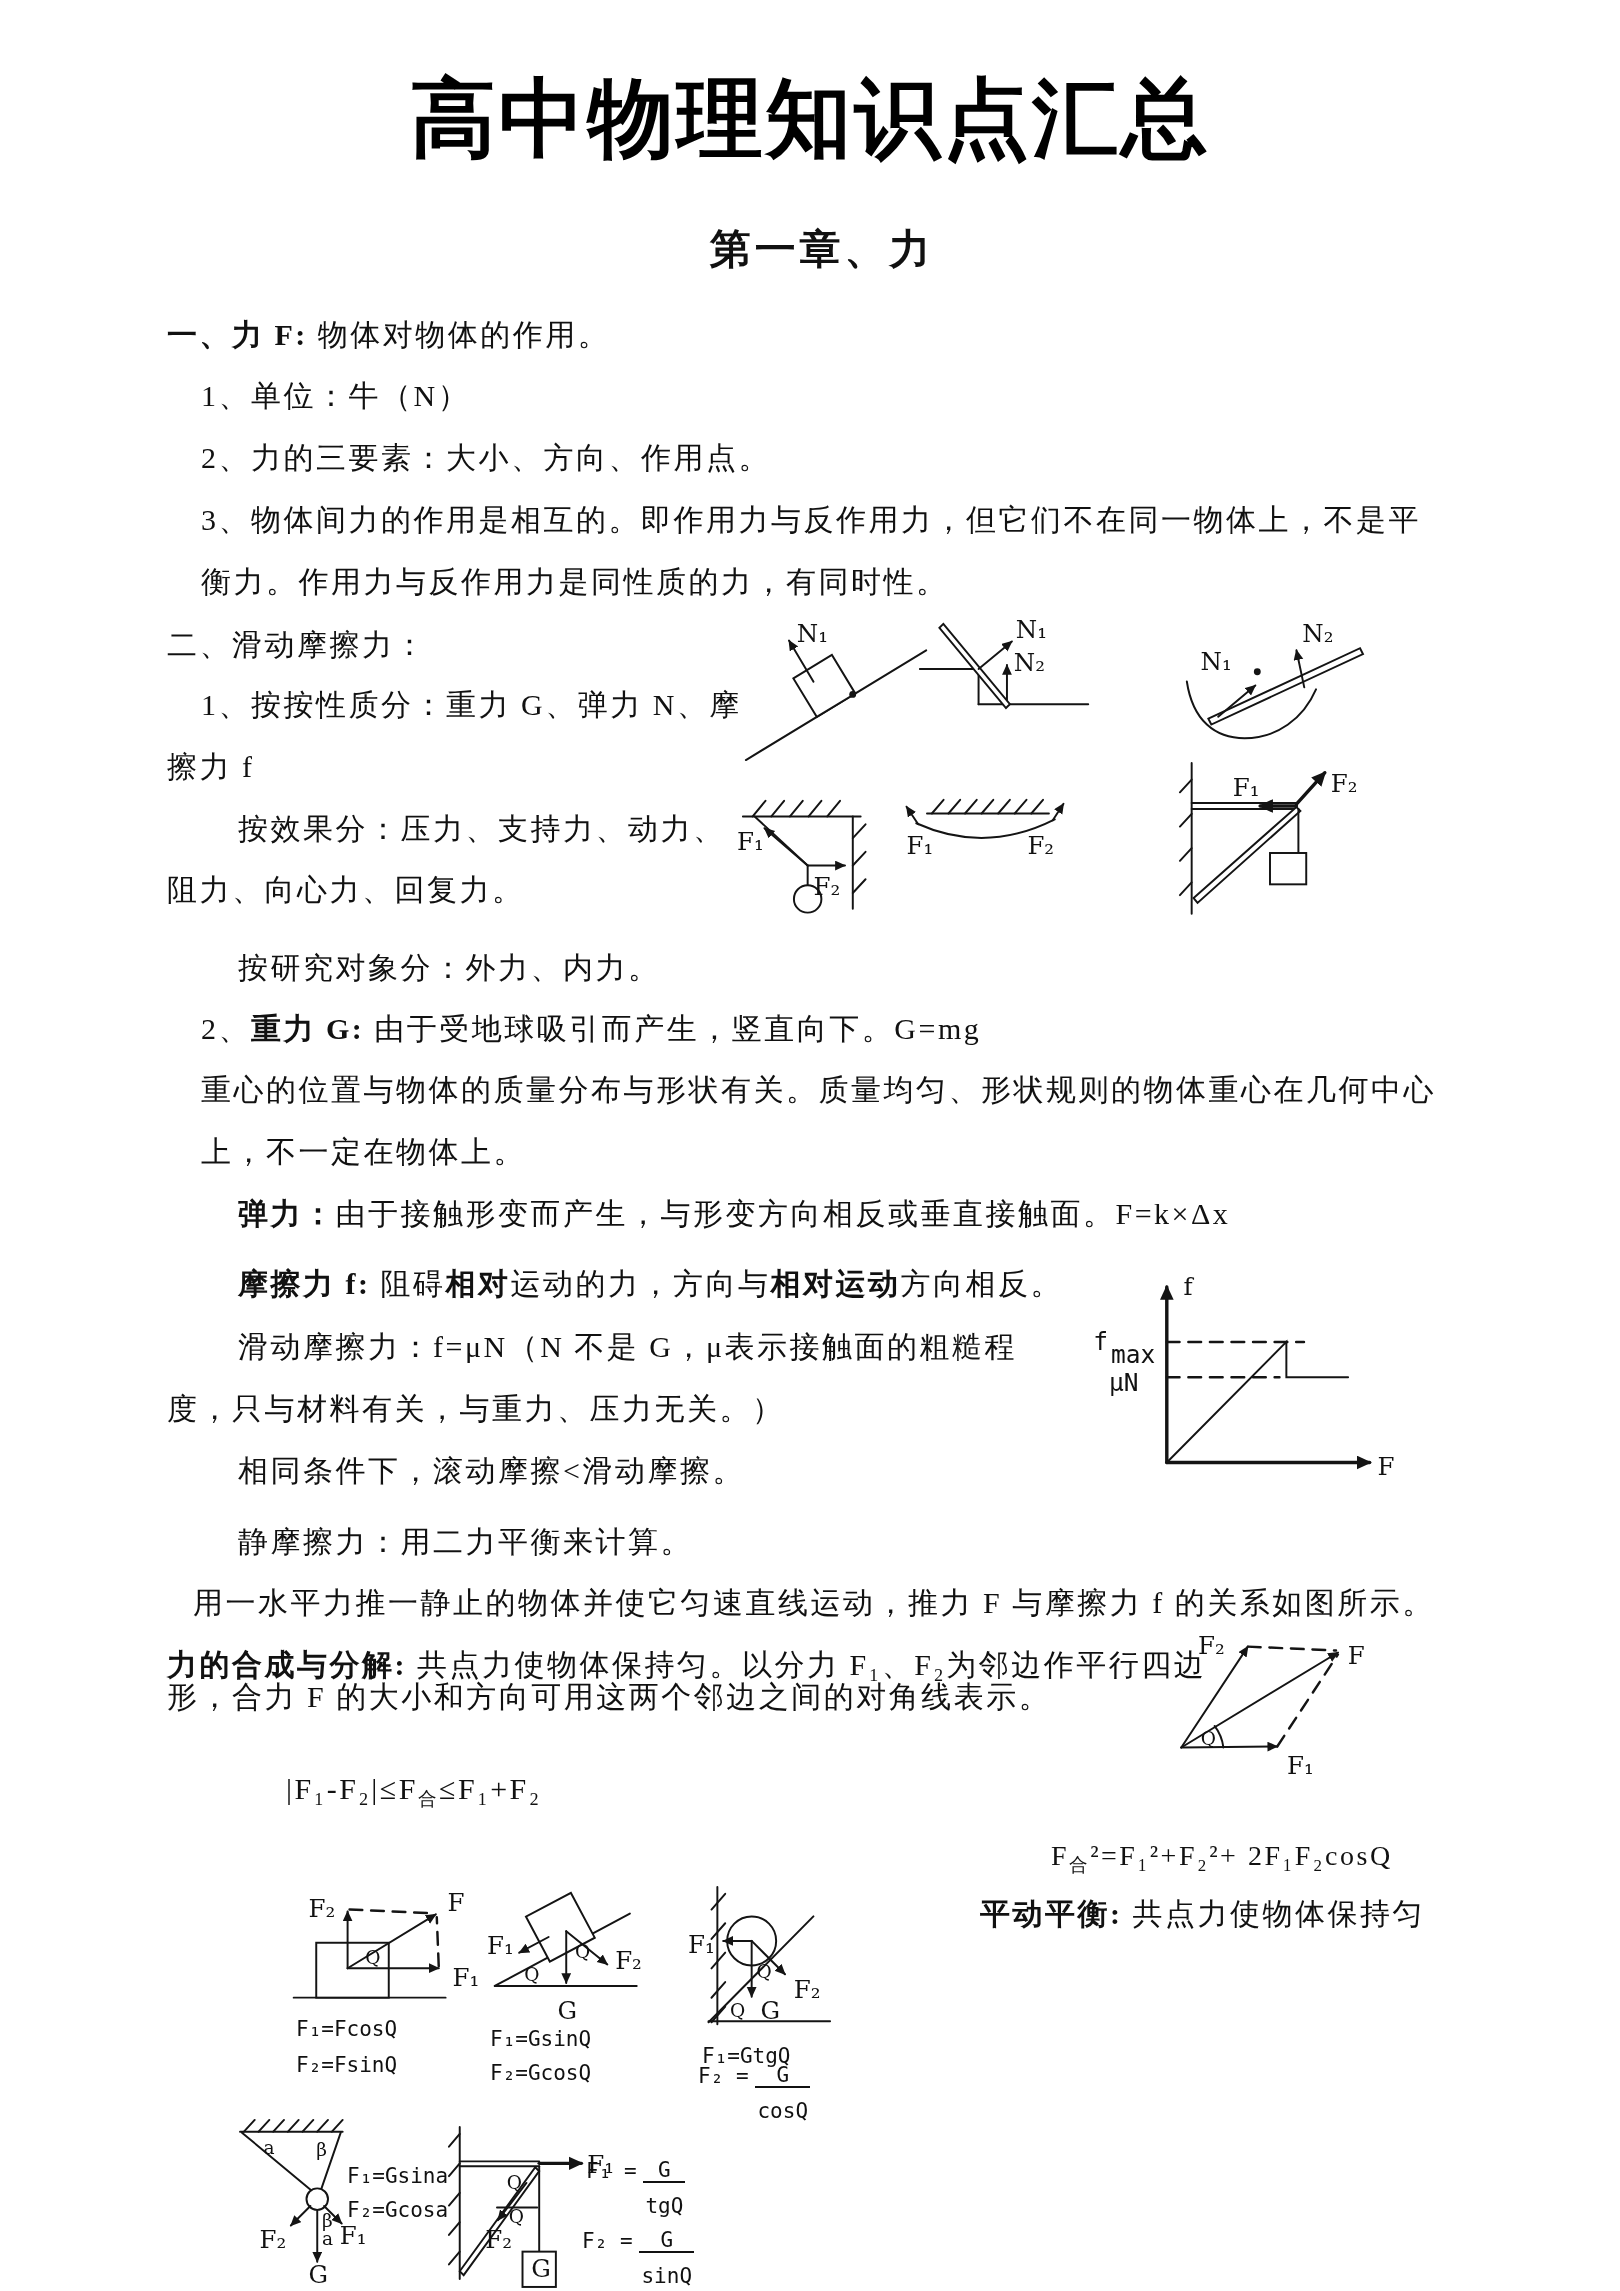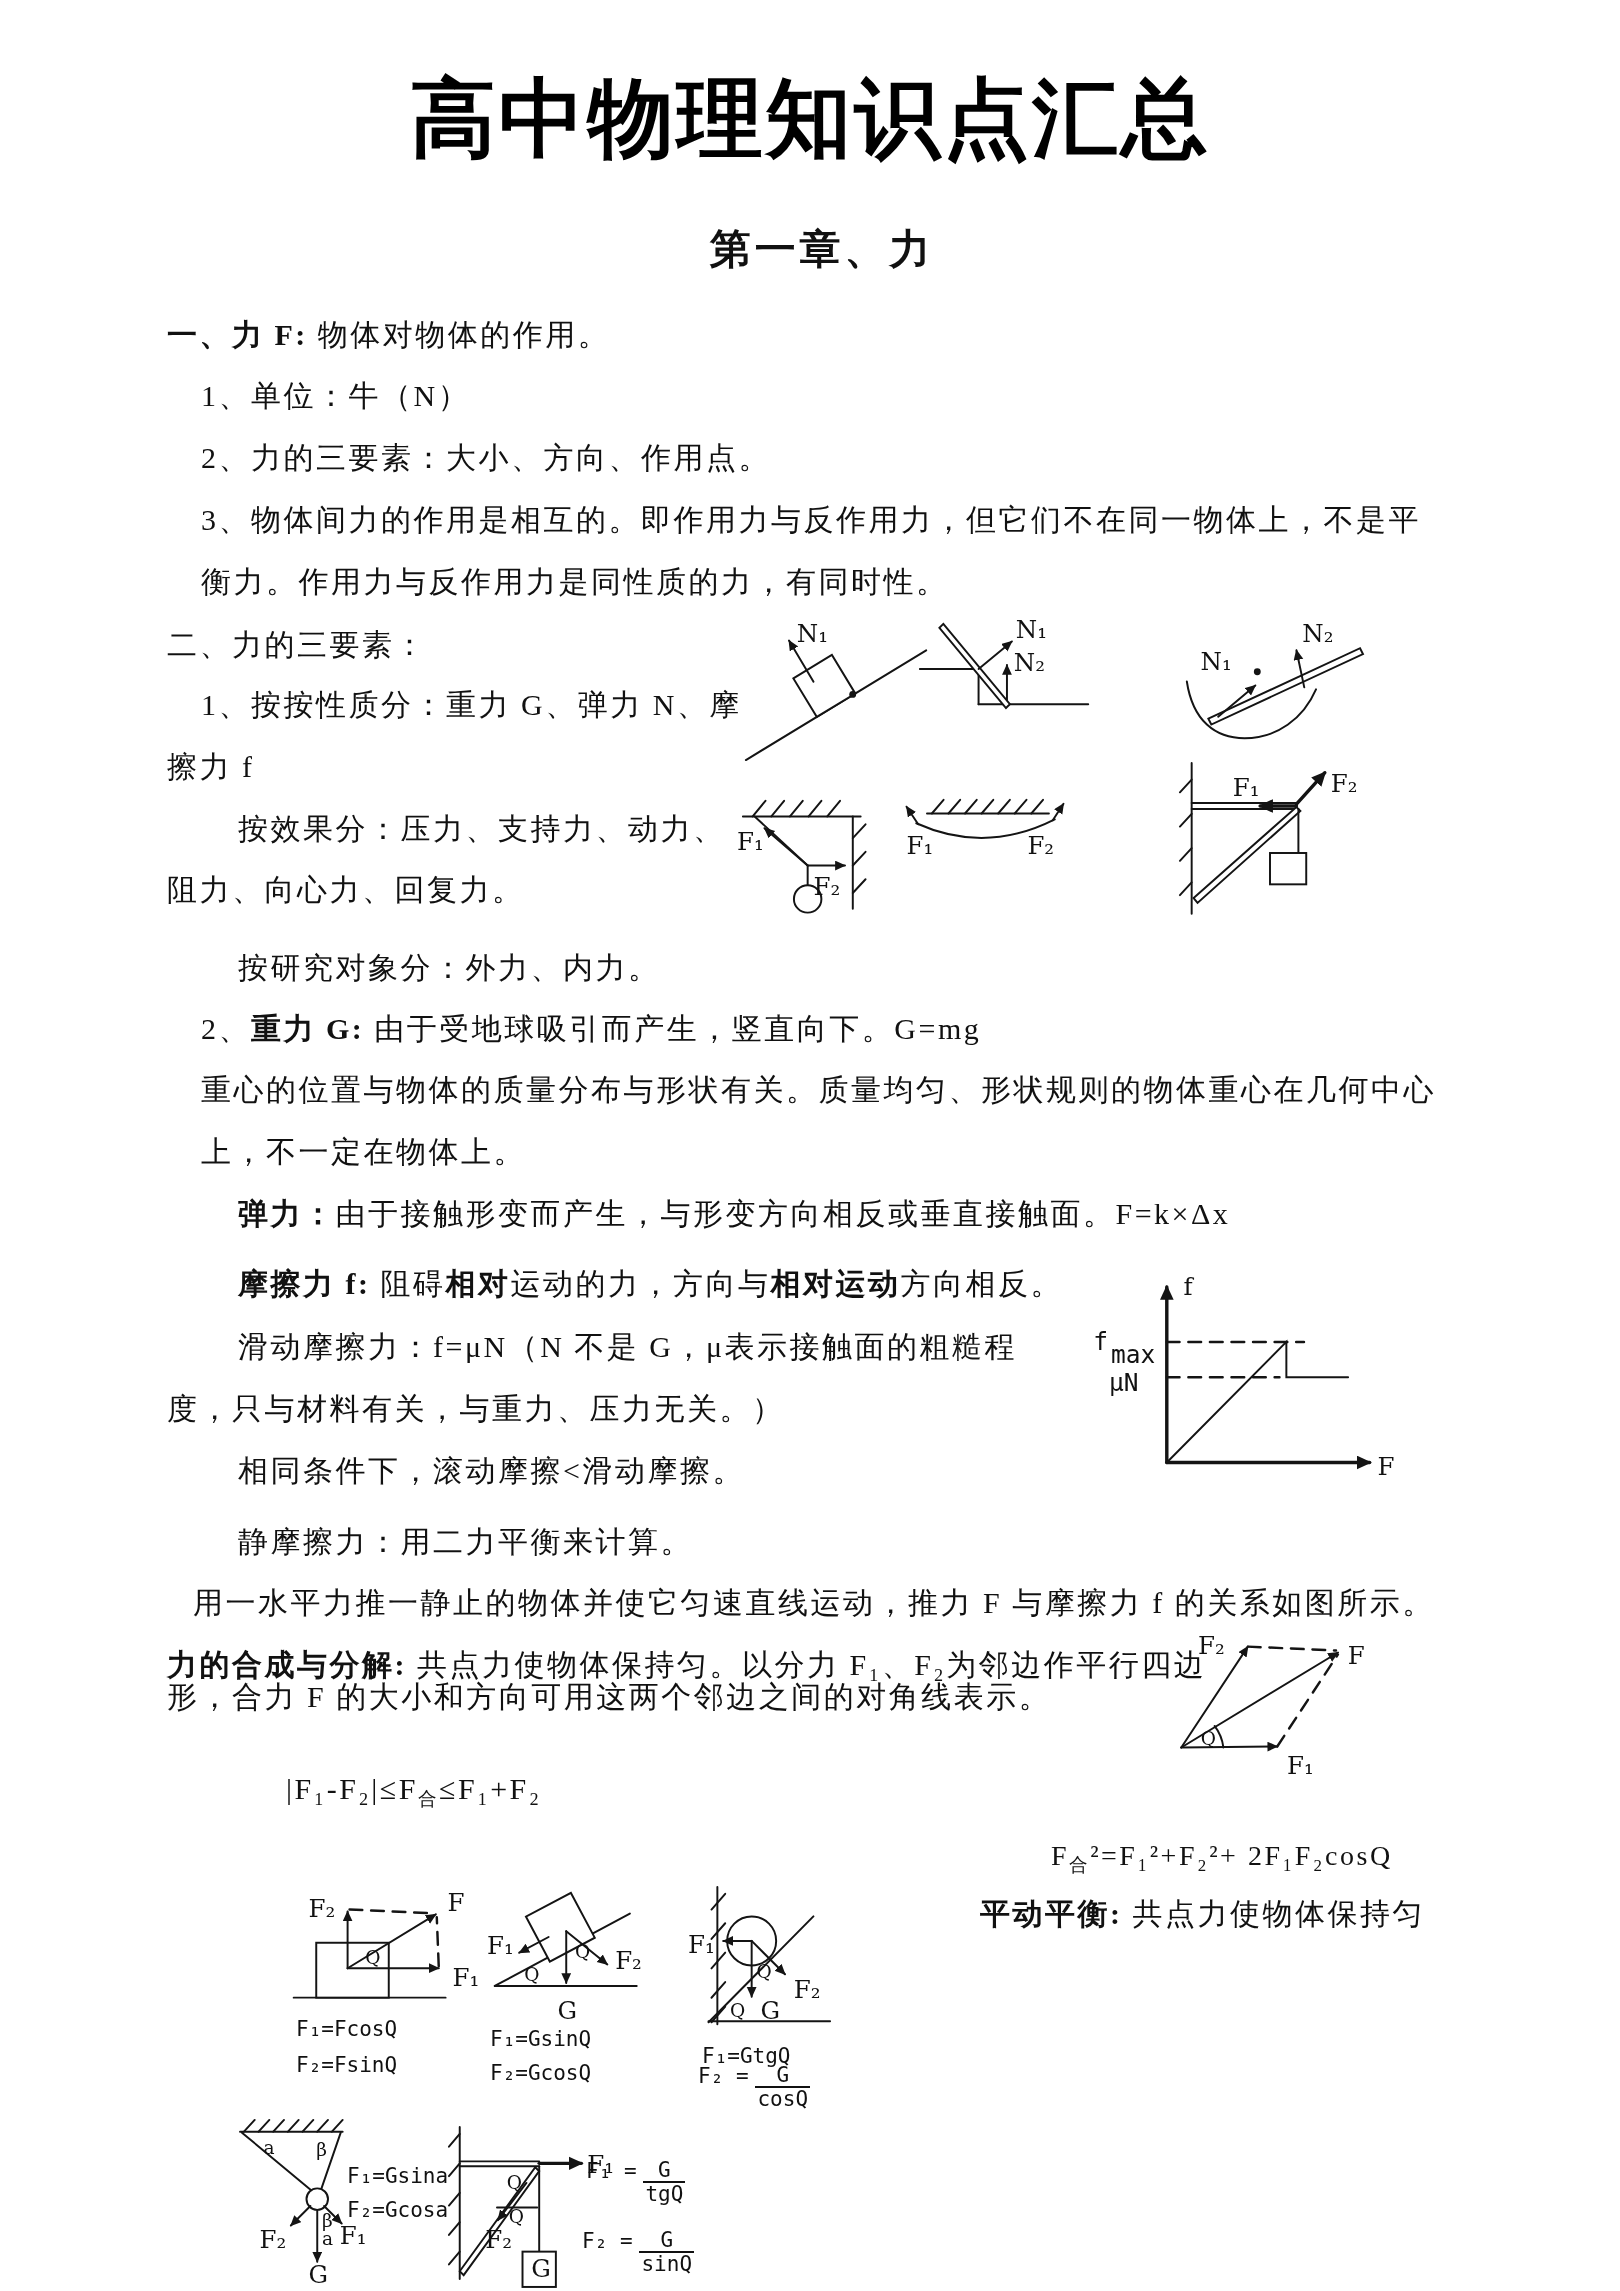--- a/index.html
+++ b/index.html
@@ -12,21 +12,21 @@
            font-size:41px;font-weight:bold;letter-spacing:3.9px;
            font-family:"Liberation Serif","DejaVu Serif",serif}
   .ln{position:absolute;font-size:30px;letter-spacing:2.5px;white-space:nowrap;line-height:1.25}
   .b{font-weight:bold}
   .subcn{font-size:18.6px;vertical-align:-5.9px}
   .fml{position:absolute;font-family:"DejaVu Sans Mono",monospace;font-size:21px;
        letter-spacing:0;white-space:nowrap}
   .fracrow{display:flex;align-items:flex-start;gap:6.9px}
   .frac{display:inline-block;text-align:center;line-height:1.05}
   .frac .num{display:block;border-bottom:2px solid #111;padding:0 4.9px}
-  .frac .den{display:block;padding:0 2px}
+  .frac .den{display:block;padding:12px 2px}
   svg{position:absolute;overflow:visible}
   svg text{font-family:"DejaVu Serif",serif;font-size:25px;fill:#111}
   svg text.sm{font-size:19px}
   svg text.mono{font-family:"DejaVu Sans Mono",monospace}
   .s{stroke:#141414;stroke-width:2;fill:none;stroke-linecap:round}
   .sf{stroke:#141414;stroke-width:2;fill:#ffffff}
   .b3{stroke-width:3.5}
   .dash{stroke-dasharray:13 9;stroke-width:2.5}
 </style>
 </head>
@@ -44,21 +44,21 @@
 </svg>
 
 <h1 class="title">高中物理知识点汇总</h1>
 <h2 class="chapter">第一章、力</h2>
 
 <div class="ln" style="left:167px;top:316px"><span class="b">一、力 F:</span><span> 物体对物体的作用。</span></div>
 <div class="ln" style="left:201px;top:377px">1、单位：牛（N）</div>
 <div class="ln" style="left:201px;top:439px">2、力的三要素：大小、方向、作用点。</div>
 <div class="ln" style="left:201px;top:501px">3、物体间力的作用是相互的。即作用力与反作用力，但它们不在同一物体上，不是平</div>
 <div class="ln" style="left:201px;top:563px">衡力。作用力与反作用力是同性质的力，有同时性。</div>
-<div class="ln" style="left:167px;top:626px">二、力的三要素：</div>
+<div class="ln" style="left:167px;top:626px">二、滑动摩擦力：</div>
 <div class="ln" style="left:201px;top:686px">1、按按性质分：重力 G、弹力 N、摩</div>
 <div class="ln" style="left:167px;top:748px">擦力 f</div>
 <div class="ln" style="left:238px;top:810px">按效果分：压力、支持力、动力、</div>
 <div class="ln" style="left:167px;top:871px">阻力、向心力、回复力。</div>
 <div class="ln" style="left:238px;top:949px">按研究对象分：外力、内力。</div>
 <div class="ln" style="left:201px;top:1010px"><span>2、</span><span class="b">重力 G:</span><span> 由于受地球吸引而产生，竖直向下。G=mg</span></div>
 <div class="ln" style="left:201px;top:1071px">重心的位置与物体的质量分布与形状有关。质量均匀、形状规则的物体重心在几何中心</div>
 <div class="ln" style="left:201px;top:1133px">上，不一定在物体上。</div>
 <div class="ln" style="left:238px;top:1195px"><span class="b">弹力：</span><span>由于接触形变而产生，与形变方向相反或垂直接触面。F=k×Δx</span></div>
 <div class="ln" style="left:238px;top:1265px"><span class="b">摩擦力 f:</span><span> 阻碍</span><span class="b">相对</span><span>运动的力，方向与</span><span class="b">相对运动</span><span>方向相反。</span></div>

